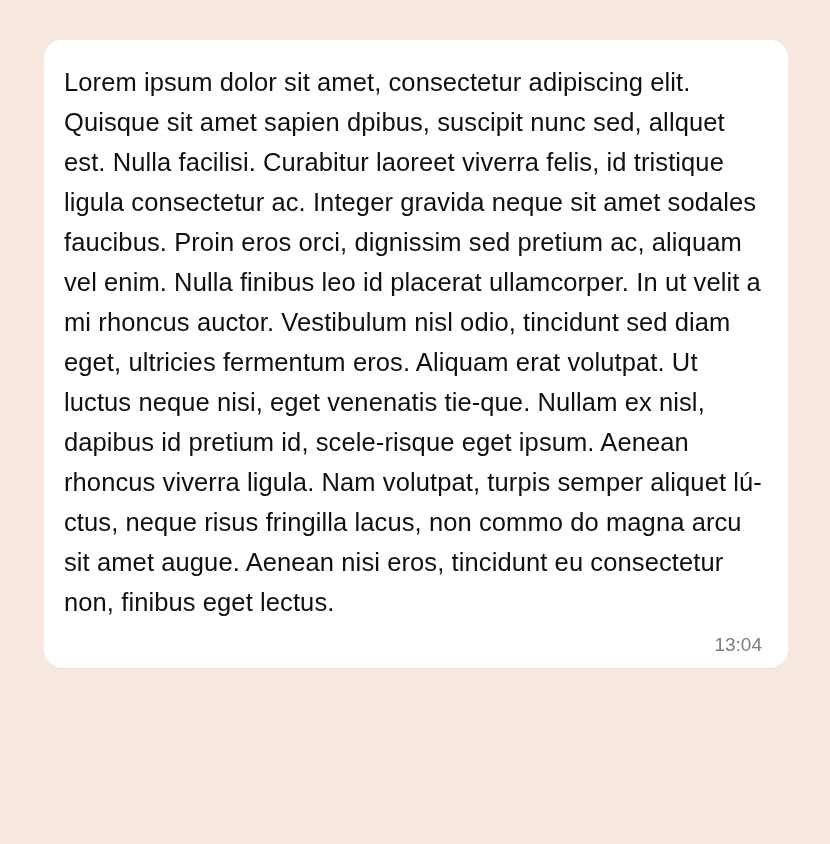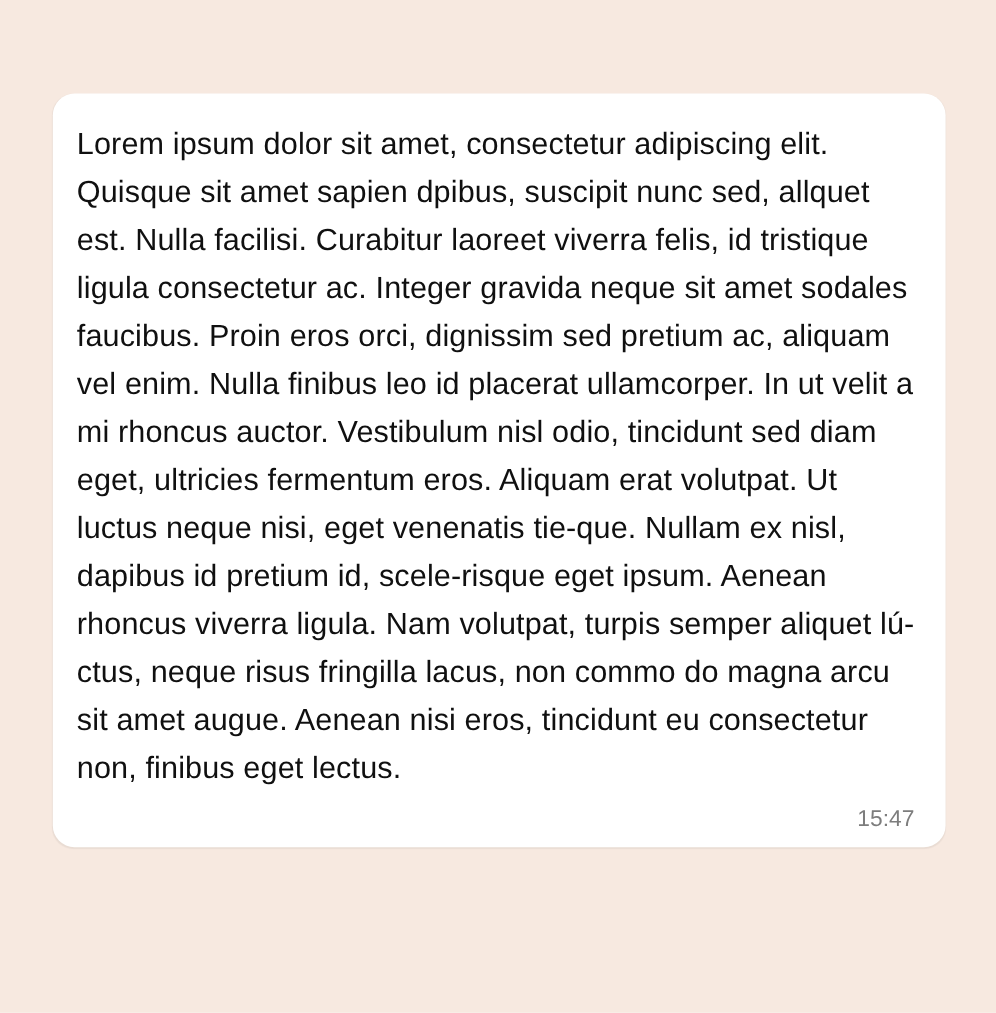--- a/index.html
+++ b/index.html
@@ -14,22 +14,21 @@
     overflow: hidden;
   }
   .chat-surface {
     width: 830px;
     height: 693px;
     background: #f7e9e0;
     box-sizing: border-box;
     padding: 40px 42px 44px 44px;
     display: flex;
     flex-direction: column;
-    justify-content: center;
-    margin-top: 47px;
+    justify-content: flex-start;
   }
   .message-bubble {
     background: #ffffff;
     border-radius: 18px;
     box-sizing: border-box;
     padding: 22px 24px 12px 20px;
     width: 744px;
     box-shadow: 0 1px 1px rgba(0,0,0,0.06);
     position: relative;
   }
@@ -55,16 +54,16 @@
     line-height: 22px;
   }
 </style>
 </head>
 <body>
 
 <div class="chat-surface">
   <div class="message-bubble">
     <p class="message-text">Lorem ipsum dolor sit amet, consectetur adipiscing elit. Quisque sit amet sapien dpibus, suscipit nunc sed, allquet est. Nulla facilisi. Curabitur laoreet viverra felis, id tristique ligula consectetur ac. Integer gravida neque sit amet sodales faucibus. Proin eros orci, dignissim sed pretium ac, aliquam vel enim. Nulla finibus leo id placerat ullamcorper. In ut velit a mi rhoncus auctor. Vestibulum nisl odio, tincidunt sed diam eget, ultricies fermentum eros. Aliquam erat volutpat. Ut luctus neque nisi, eget venenatis tie-que. Nullam ex nisl, dapibus id pretium id, scele-risque eget ipsum. Aenean rhoncus viverra ligula. Nam volutpat, turpis semper aliquet lú-ctus, neque risus fringilla lacus, non commo do magna arcu sit amet augue. Aenean nisi eros, tincidunt eu consectetur non, finibus eget lectus.</p>
     <div class="message-meta">
-      <span class="message-time">15:47</span>
+      <span class="message-time">13:04</span>
     </div>
   </div>
 </div>
 
 </body></html>

